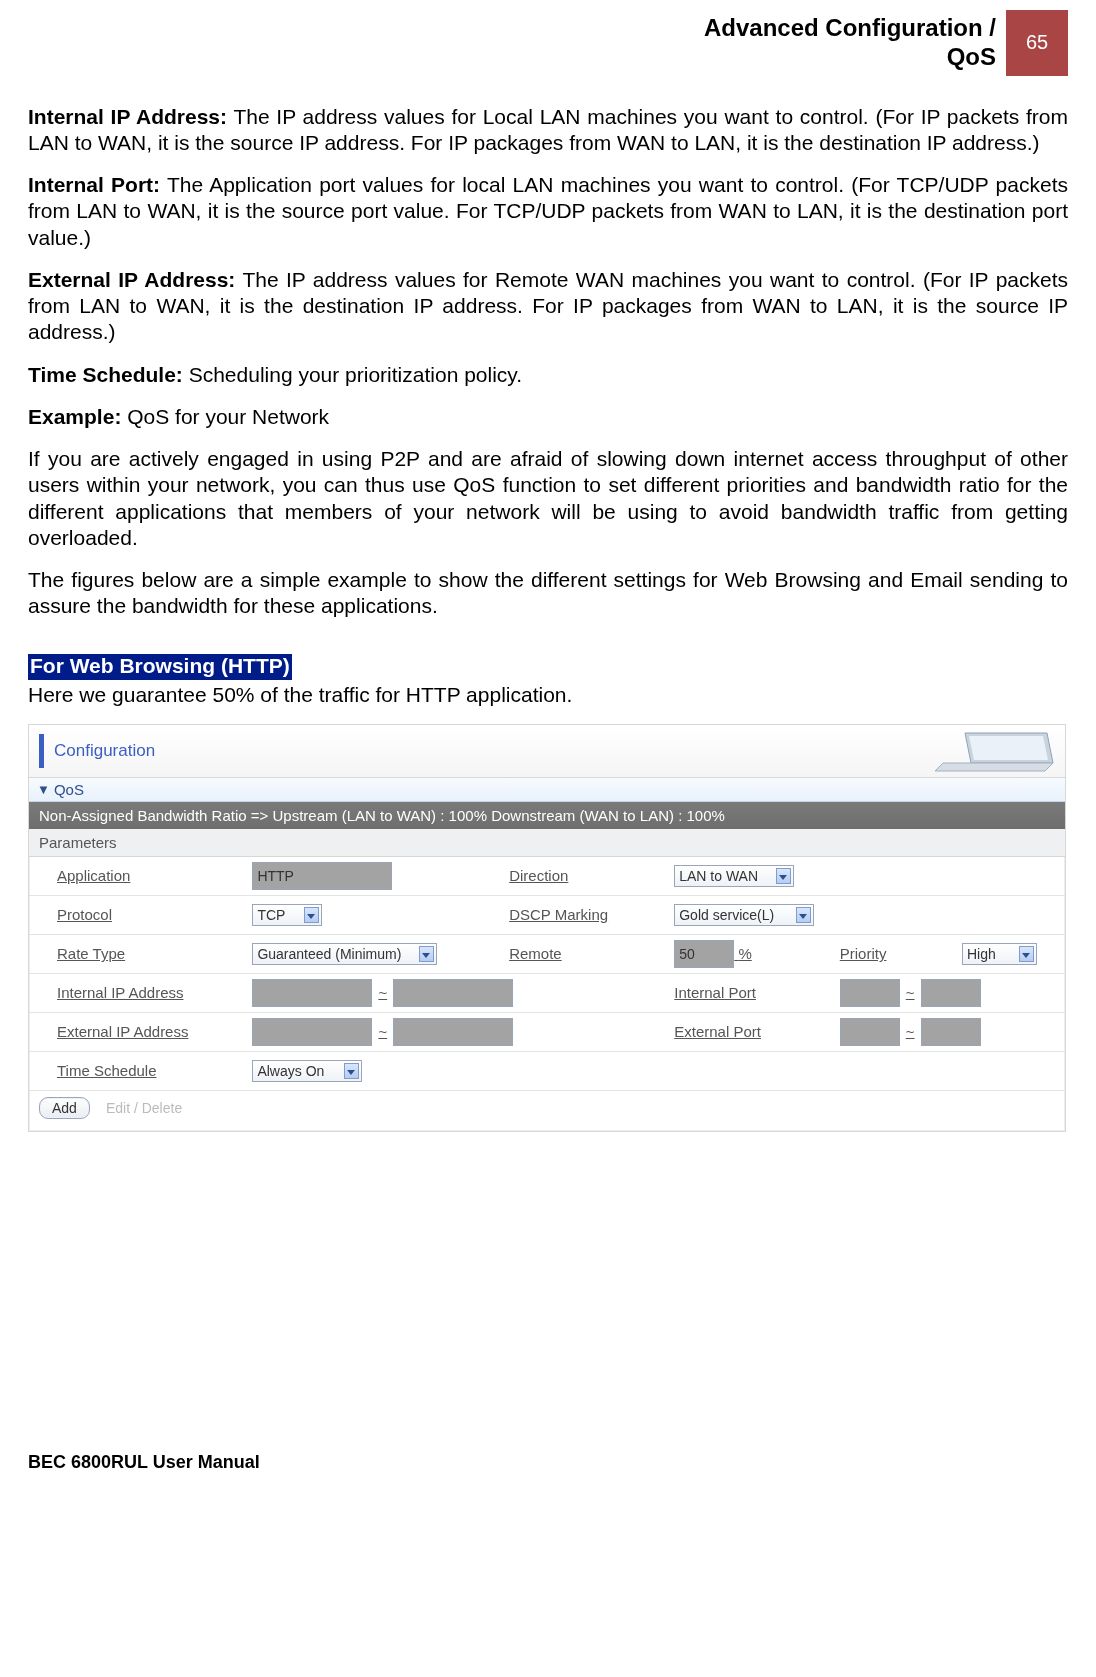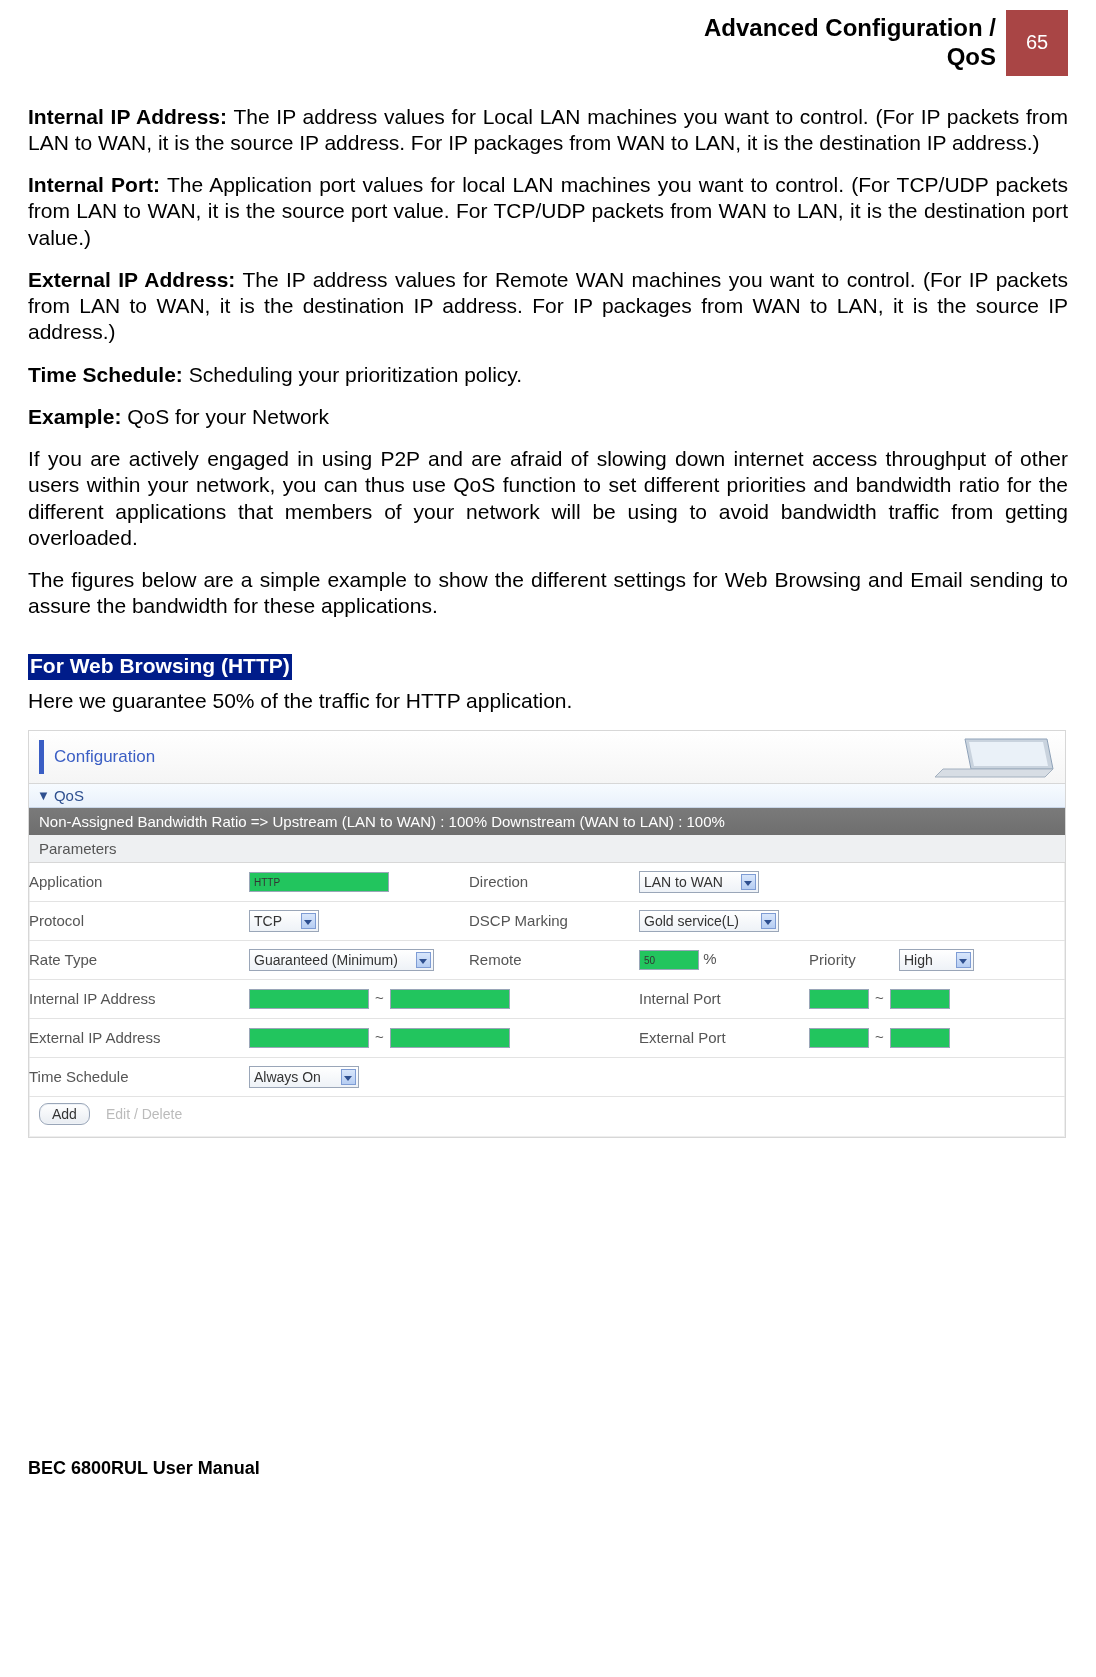--- a/index.html
+++ b/index.html
@@ -44,21 +44,21 @@
   }
   .body-text .label { font-weight: bold; }
   .section-badge {
     display: inline-block;
     background: #001c8a;
     color: #fff;
     font-weight: bold;
     font-size: 21px;
     padding: 0 2px 2px 2px;
     margin-top: 18px;
-    margin-bottom: 8px;
+    margin-bottom: 2px;
   }
 
   
   .config-wrap {
     border: 1px solid #d7d7d7;
     margin-top: 6px;
     box-shadow: inset 0 0 0 1px #eee;
     font-family: Tahoma, Arial, sans-serif;
     font-size: 15px;
     color: #555;
@@ -98,32 +98,33 @@
   .params-row {
     background: #eef0f2;
     color: #555;
     font-size: 15px;
     padding: 5px 10px;
     border-bottom: 1px solid #d7d7d7;
   }
   table.form-tbl { width: 100%; border-collapse: collapse; }
   table.form-tbl td {
     border-bottom: 1px solid #e3e3e3;
-    padding: 5px 0;
+    padding: 5px 28px;
     vertical-align: middle;
     height: 28px;
     font-size: 15px;
     color: #555;
+    text-decoration: underline;
   }
   .inp {
     border: 1px solid #9aa6b8;
-    background: #22c55e;
-    height: 20px;
+    background: #a3a3a3;
+    height: 28px;
     padding: 0 4px;
-    font-size: 10px;
+    font-size: 14px;
     color: #333;
     box-sizing: border-box;
   }
   .inp.small { width: 80px; }
   .inp.tiny  { width: 60px; }
   .inp.med   { width: 140px; }
   .sel {
     border: 1px solid #9aa6b8;
     background: linear-gradient(#fff,#eef2f7);
     height: 22px;

